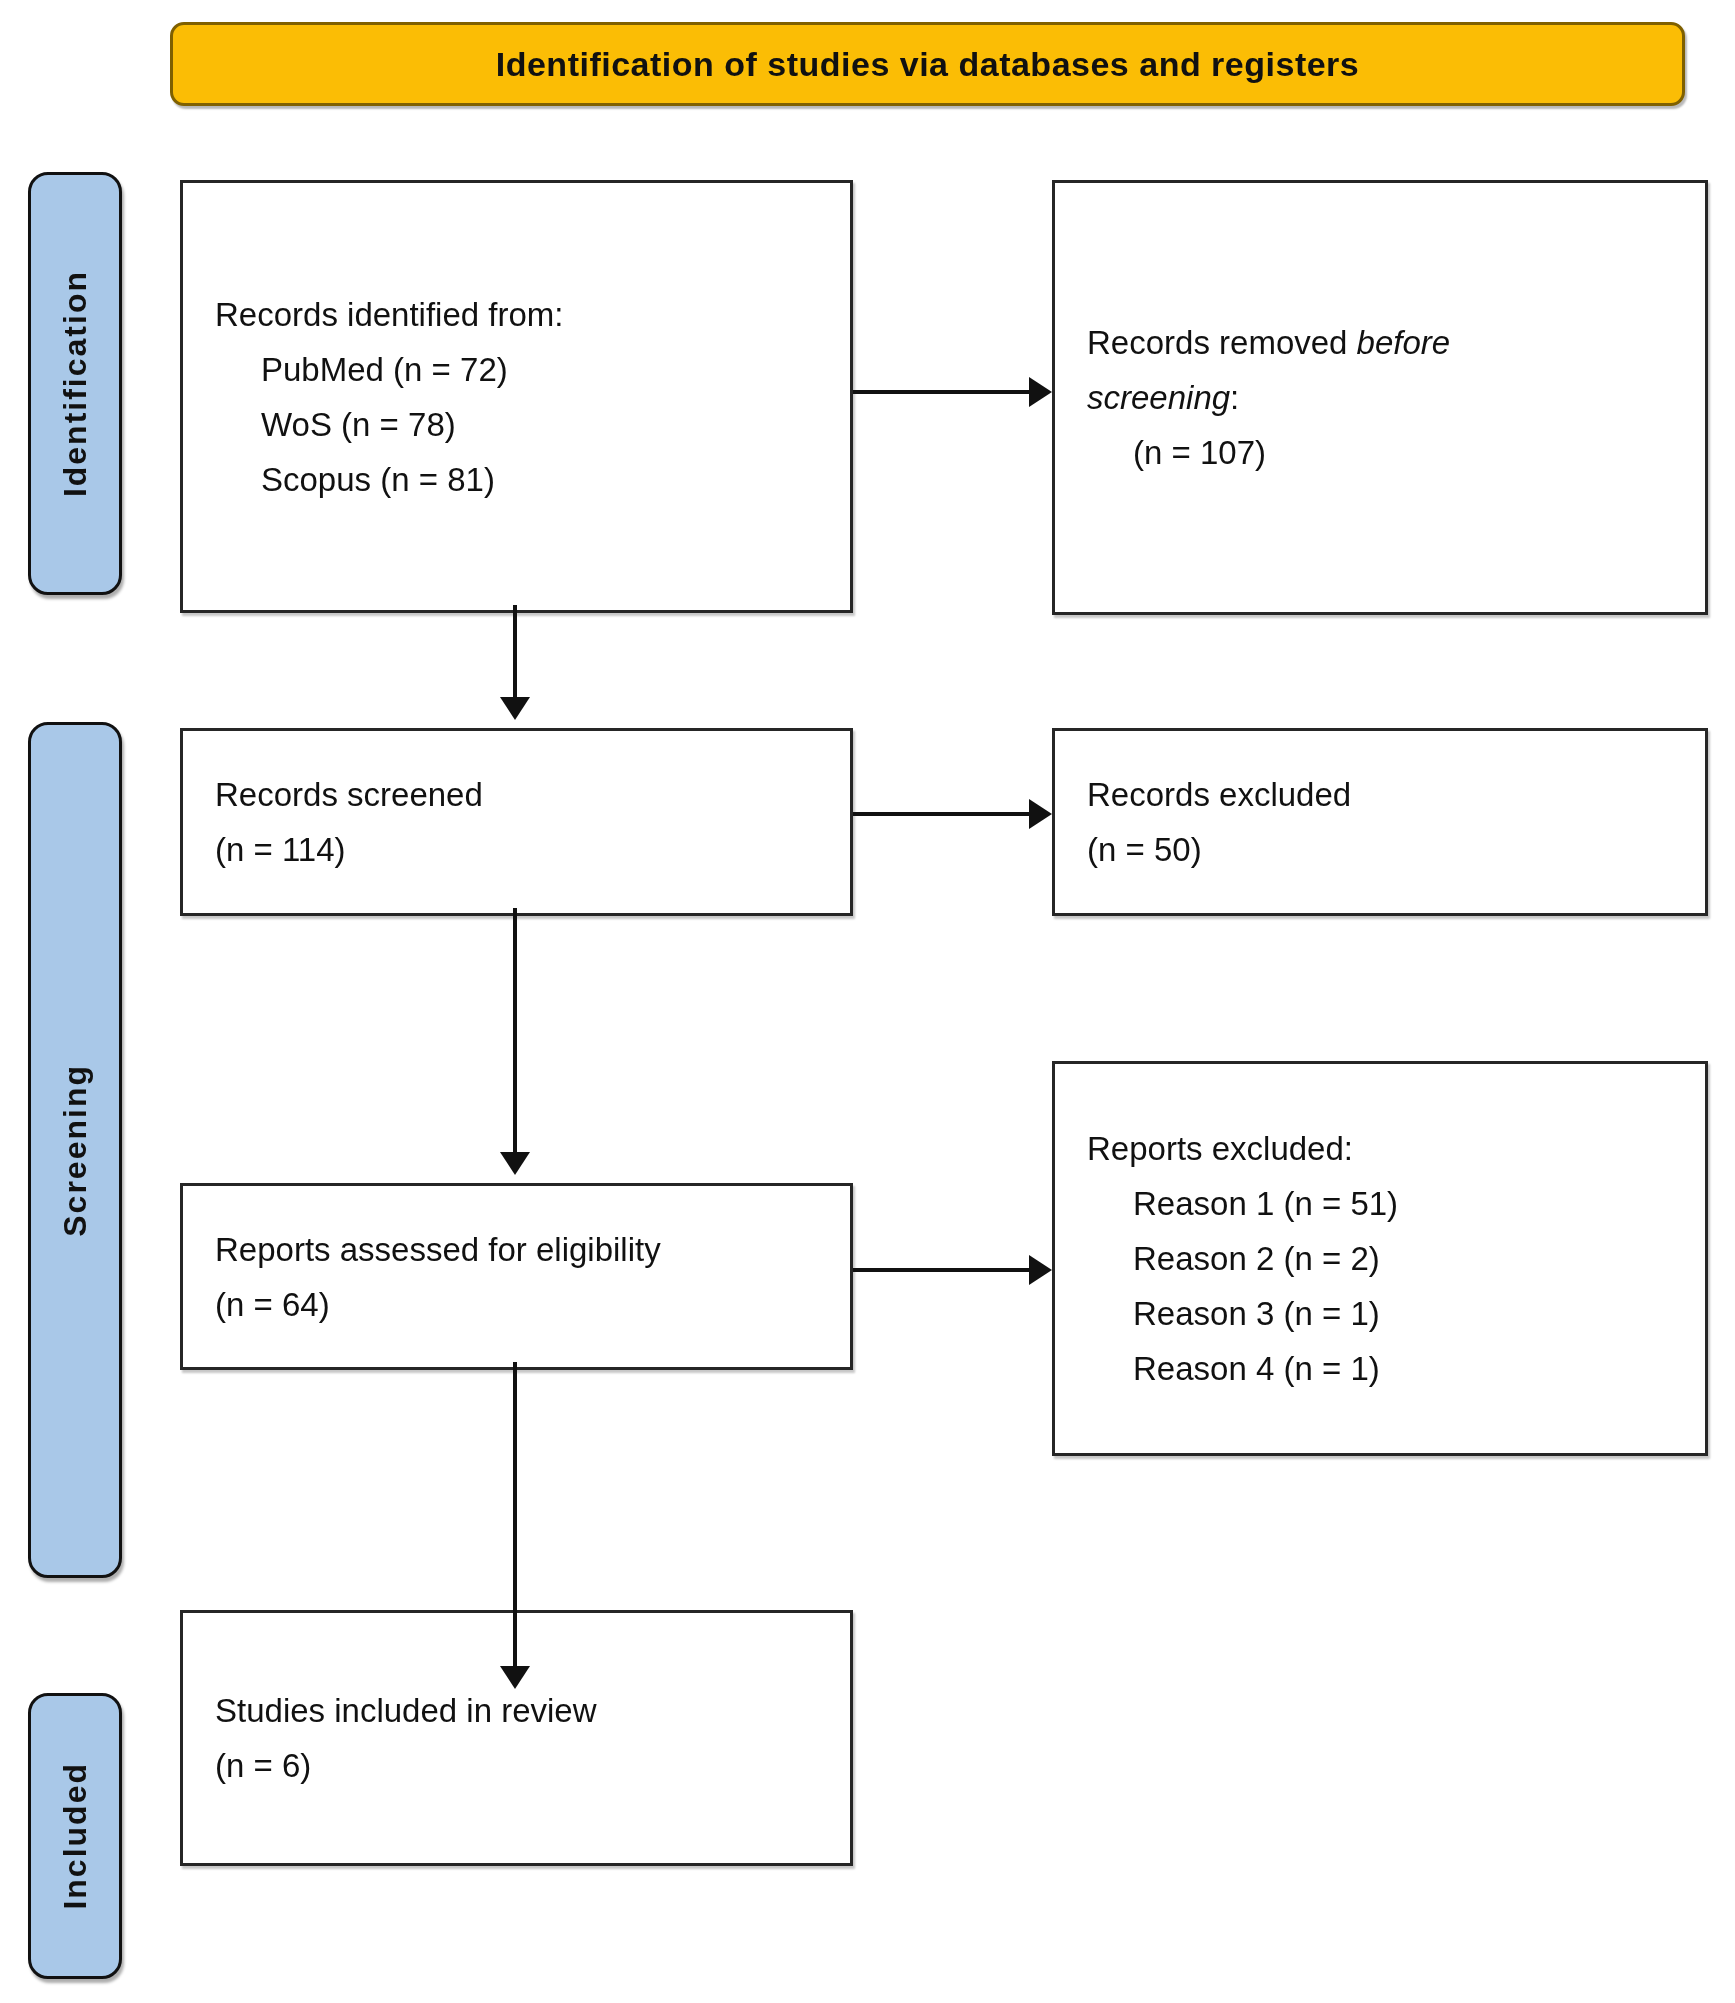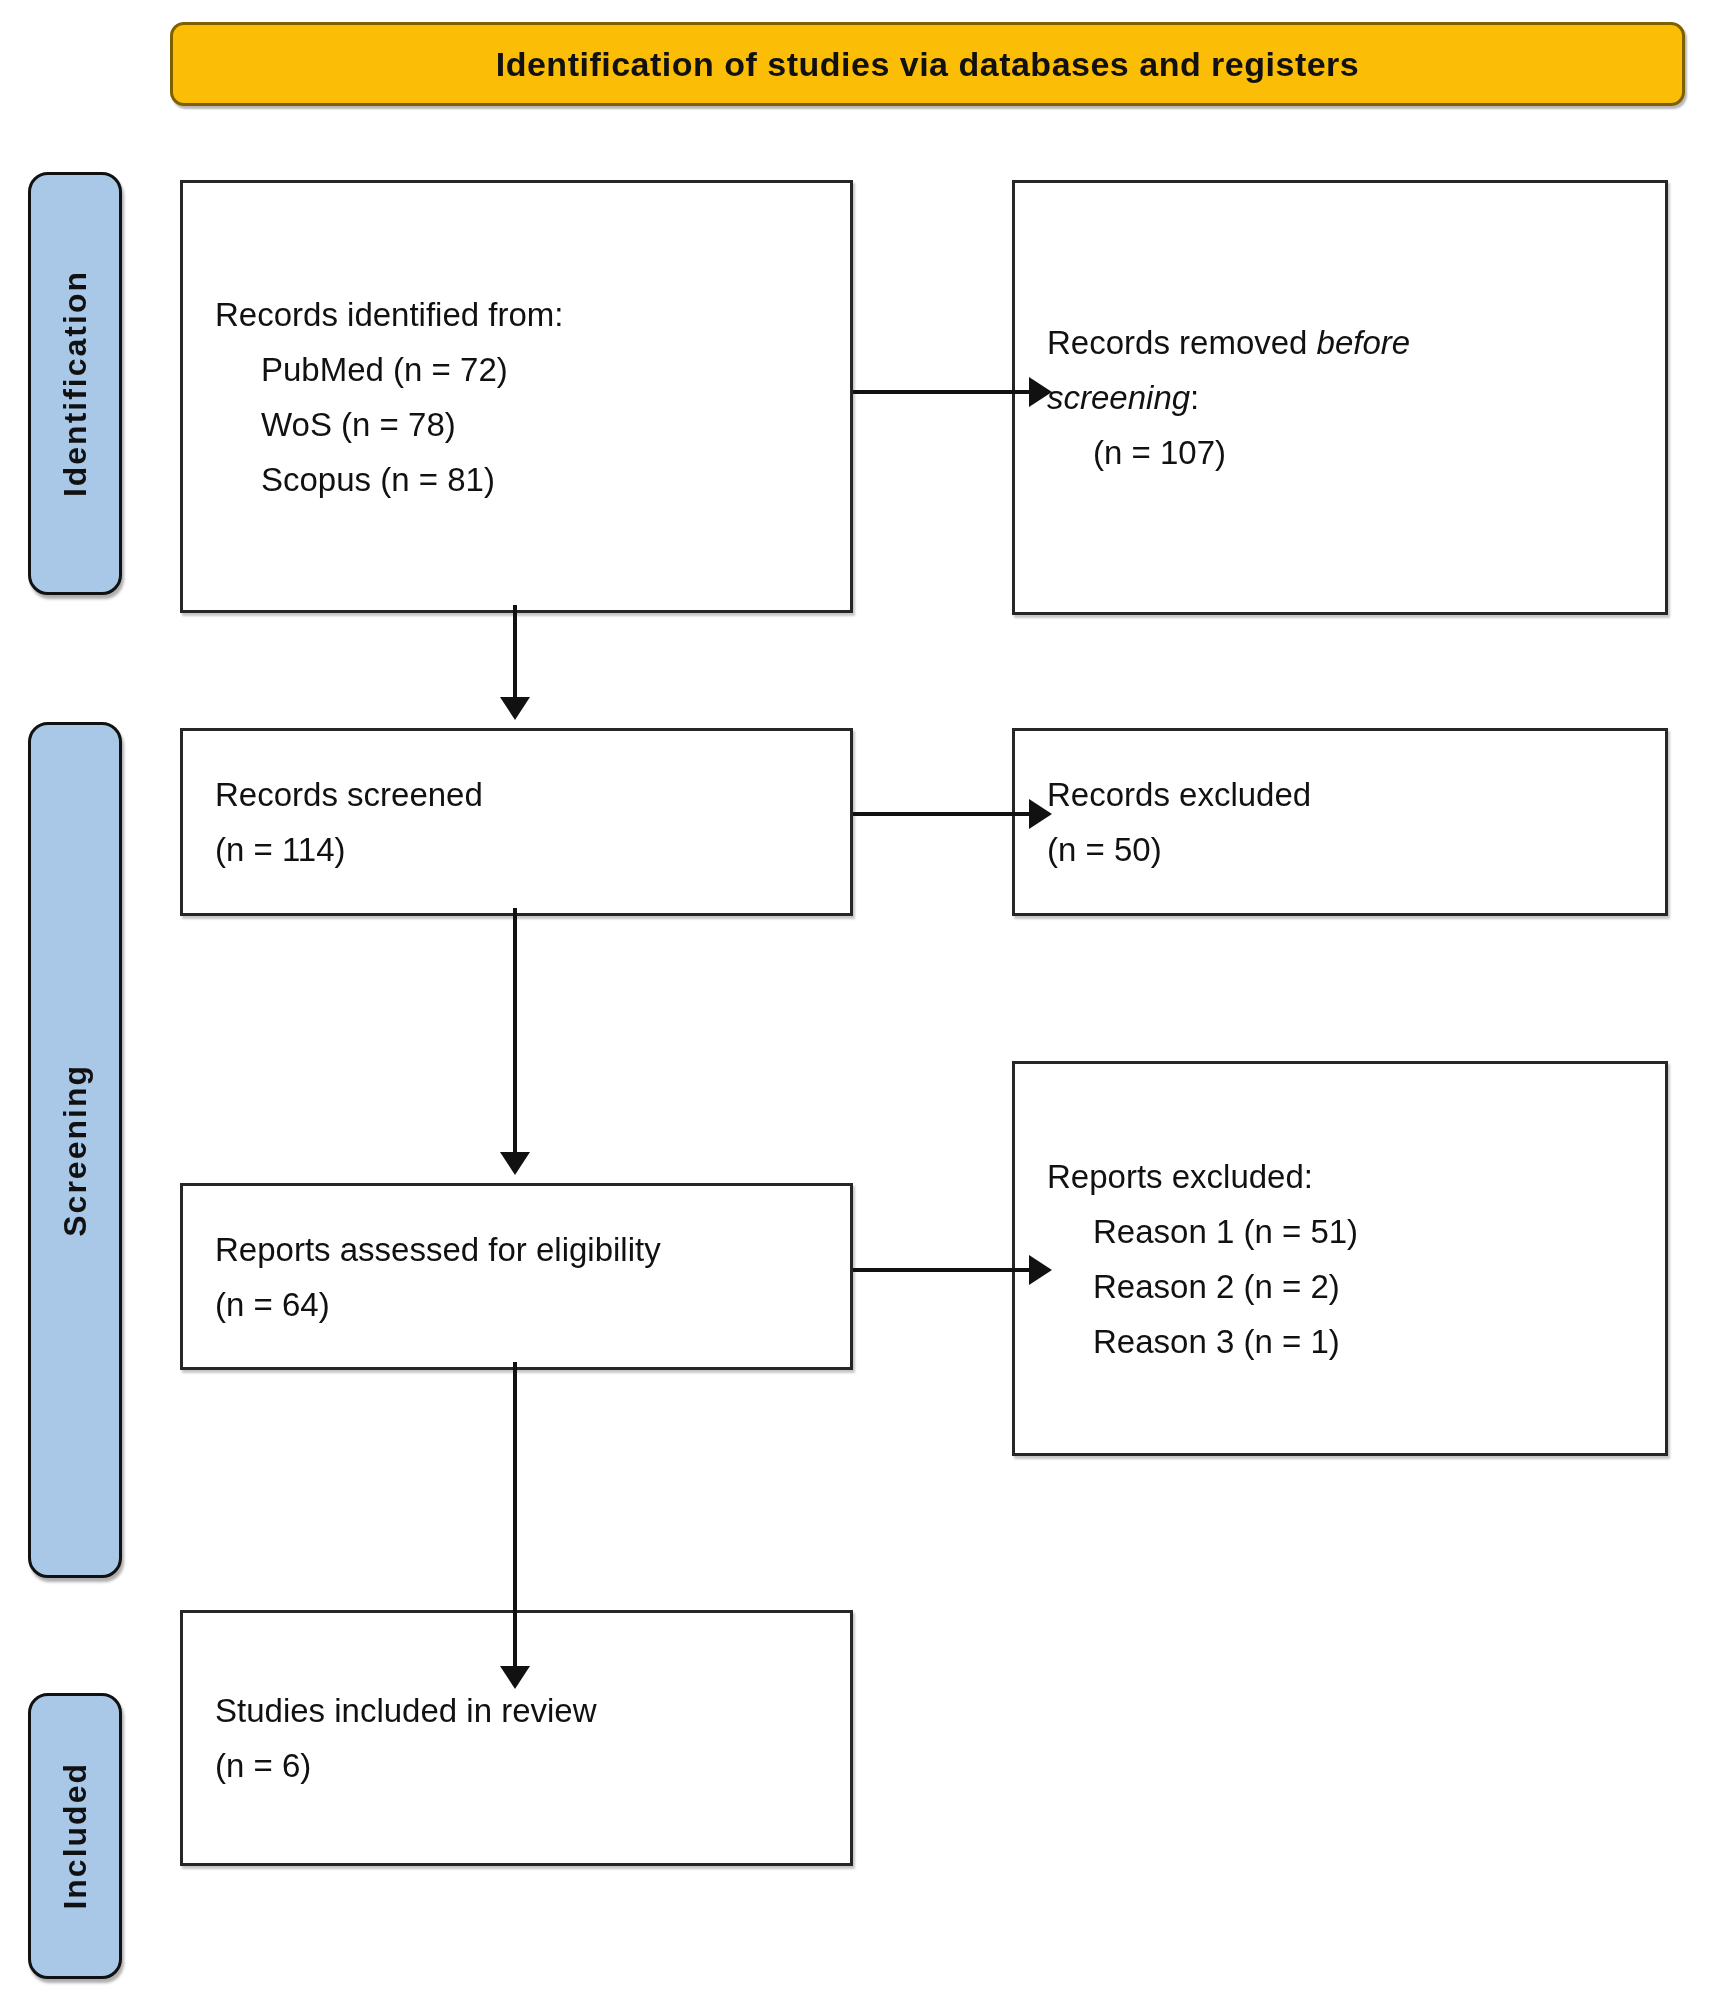--- a/index.html
+++ b/index.html
@@ -36,21 +36,21 @@
   .fbox{
     position:absolute;background:#ffffff;border:3px solid #262626;
     box-shadow:2px 3px 2px rgba(0,0,0,0.22);
     display:flex;flex-direction:column;justify-content:center;
     box-sizing:border-box;padding-left:32px;padding-right:14px;margin-top:8px;
   }
   .fbox .line{font-size:33px;line-height:55px;white-space:nowrap;}
   .fbox .indent{padding-left:46px;}
   .it{font-style:italic;}
   .col-left{left:180px;width:673px;}
-  .col-right{left:1012px;width:656px;}
+  .col-right{left:1052px;width:656px;}
   #box-records-identified{top:172px;height:433px;}
   #box-records-removed{top:172px;height:435px;}
   #box-records-screened{top:720px;height:188px;}
   #box-records-excluded{top:720px;height:188px;}
   #box-reports-assessed{top:1175px;height:187px;}
   #box-reports-excluded{top:1053px;height:395px;}
   #box-studies-included{top:1602px;height:256px;}
 
   
   .varrow{
@@ -125,20 +125,21 @@
   <div class="fbox col-left" id="box-reports-assessed">
     <div class="line">Reports assessed for eligibility</div>
     <div class="line">(n = 64)</div>
   </div>
 
   <div class="fbox col-right" id="box-reports-excluded">
     <div class="line">Reports excluded:</div>
     <div class="line indent">Reason 1 (n = 51)</div>
     <div class="line indent">Reason 2 (n = 2)</div>
     <div class="line indent">Reason 3 (n = 1)</div>
+    <div class="line indent">Reason 4 (n = 1)</div>
   </div>
 
   <div class="fbox col-left" id="box-studies-included">
     <div class="line">Studies included in review</div>
     <div class="line">(n = 6)</div>
   </div>
 
   <div class="varrow" id="arrow-down-1">
     <div class="shaft"></div>
     <div class="head"></div>

